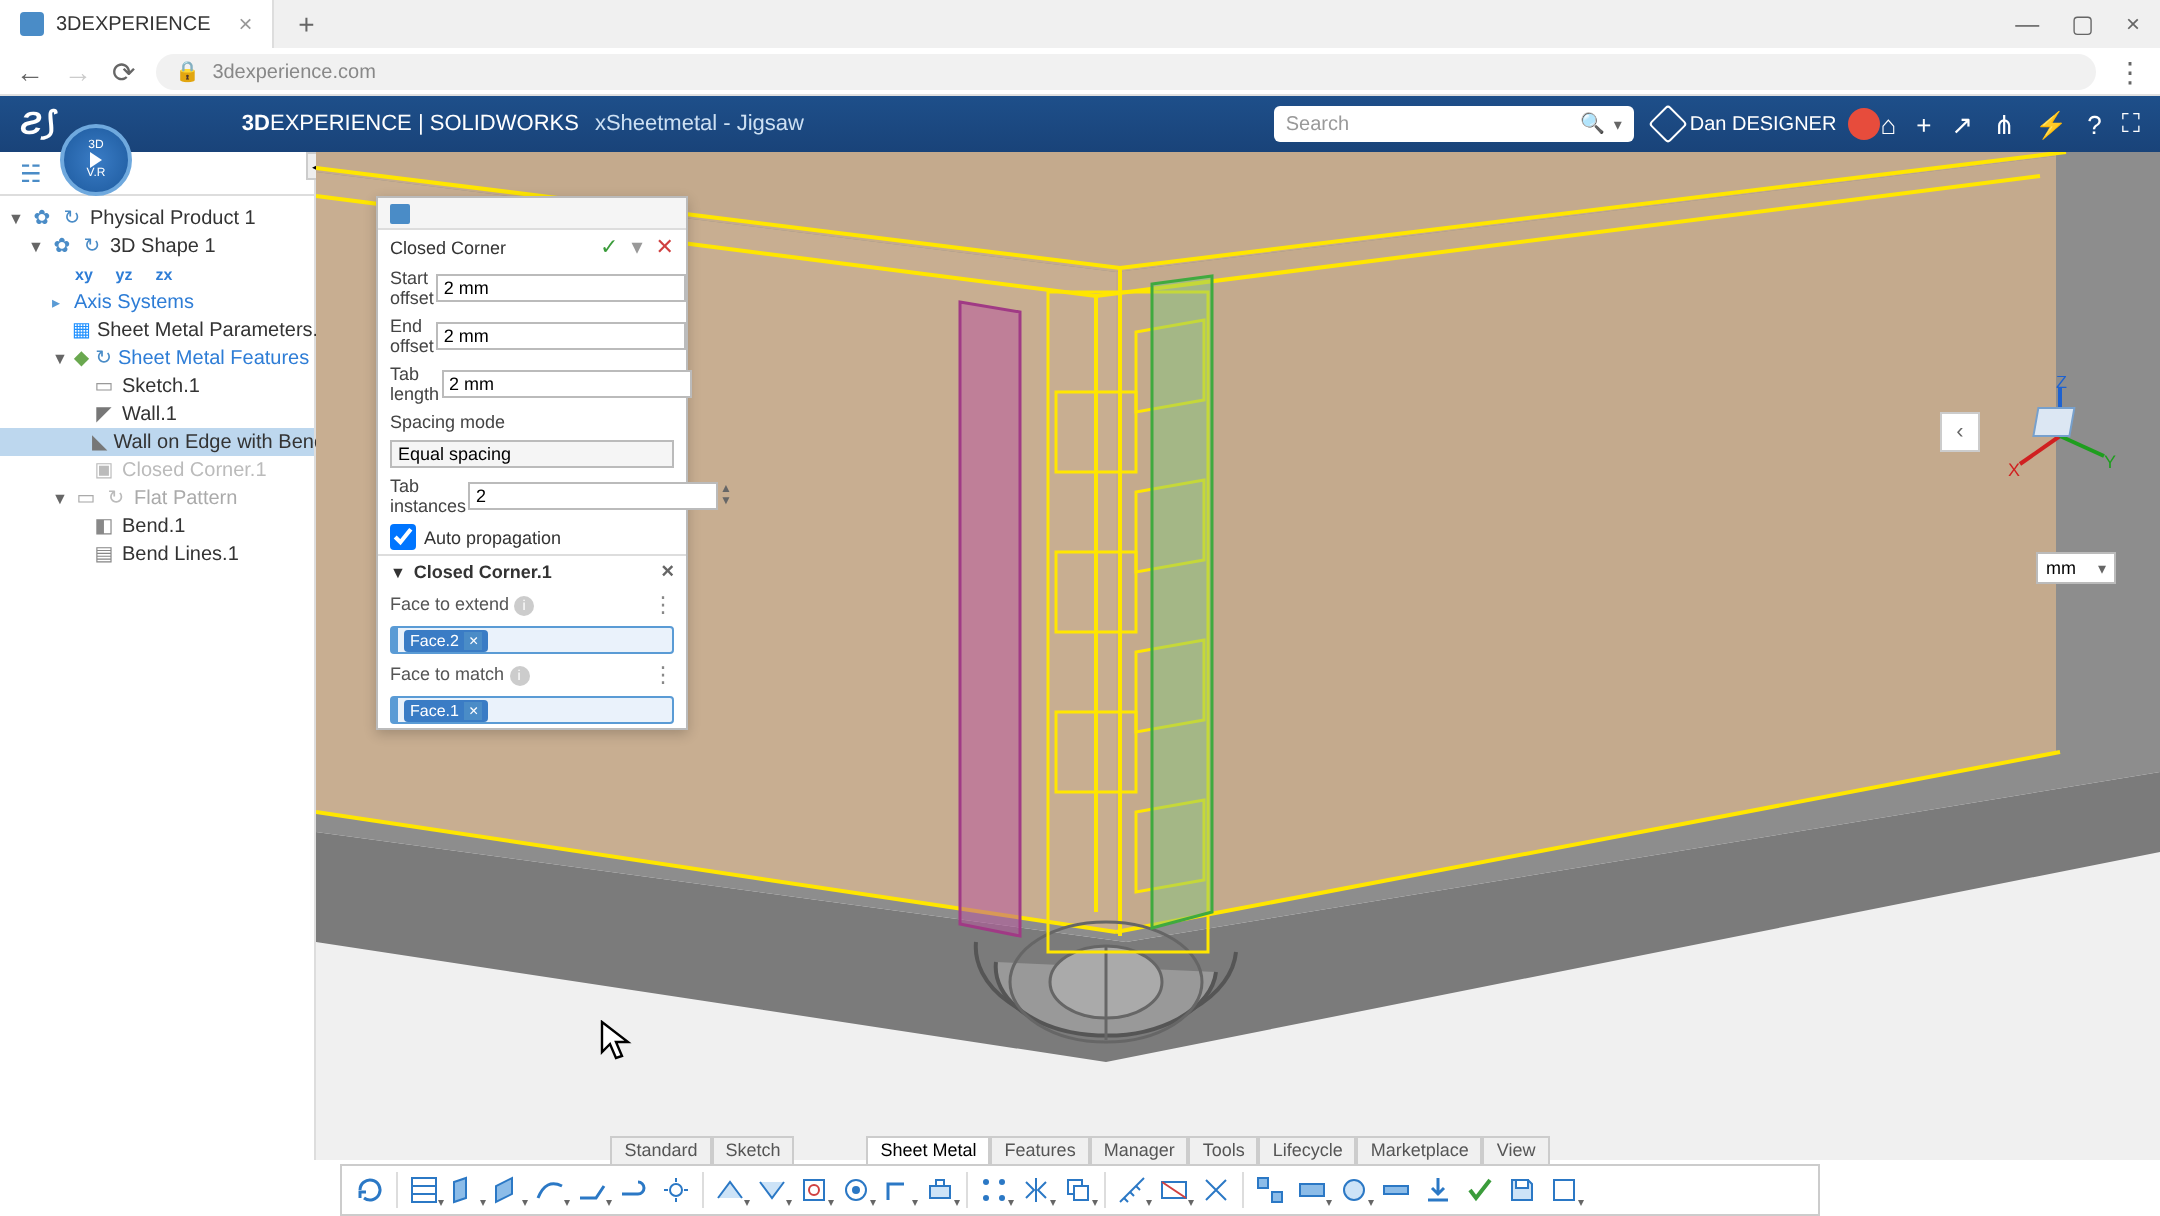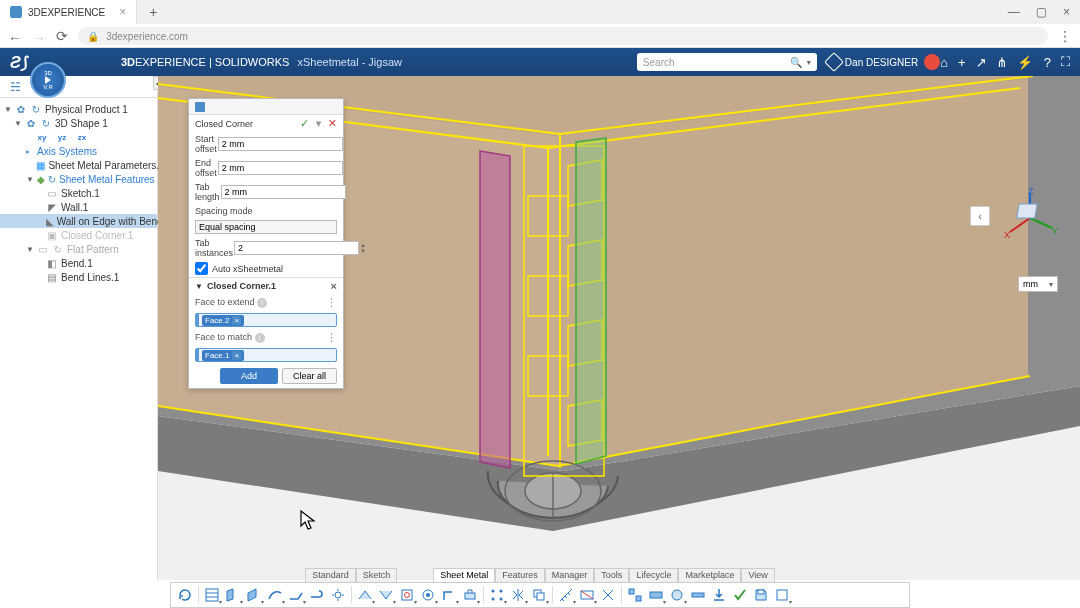--- a/index.html
+++ b/index.html
@@ -317,21 +317,21 @@
   <div class="form-row">
       <label>Tab instances</label>
       <input value="2" style="">
       <span class="spinner">
         <span>▲</span>
         <span>▼</span>
       </span>
     </div>
   <div class="chk-row">
       <input type="checkbox" checked="" style="">
-      <span>Auto xSheetmetal</span>
+      <span>Auto propagation</span>
     </div>
   <div class="subpanel">
     <div class="sub-head">
       <span style="font-size:8px;">▼</span>
       <span>Closed Corner.1</span>
       <span class="xclose">×</span>
     </div>
     <div class="face-label">
         <span><span>Face to extend</span> <span class="info-i">i</span></span>
         <span class="dots">⋮</span>
@@ -339,24 +339,20 @@
     <div class="tag-box">
         <span class="tag-chip"><span>Face.2</span><span class="tx">×</span></span>
       </div>
     <div class="face-label">
         <span><span>Face to match</span> <span class="info-i">i</span></span>
         <span class="dots">⋮</span>
       </div>
     <div class="tag-box">
         <span class="tag-chip"><span>Face.1</span><span class="tx">×</span></span>
       </div>
-    <div class="btn-row">
-      <button class="btn primary">Add</button>
-      <button class="btn">Clear all</button>
-    </div>
   </div>
 </div>
 
 <div class="bottom-bars">
   <div class="tabstrip">
     <div class="tb">Standard</div>
     <div class="tb">Sketch</div>
     <div class="tb active">Sheet Metal</div>
     <div class="tb">Features</div>
     <div class="tb">Manager</div>

